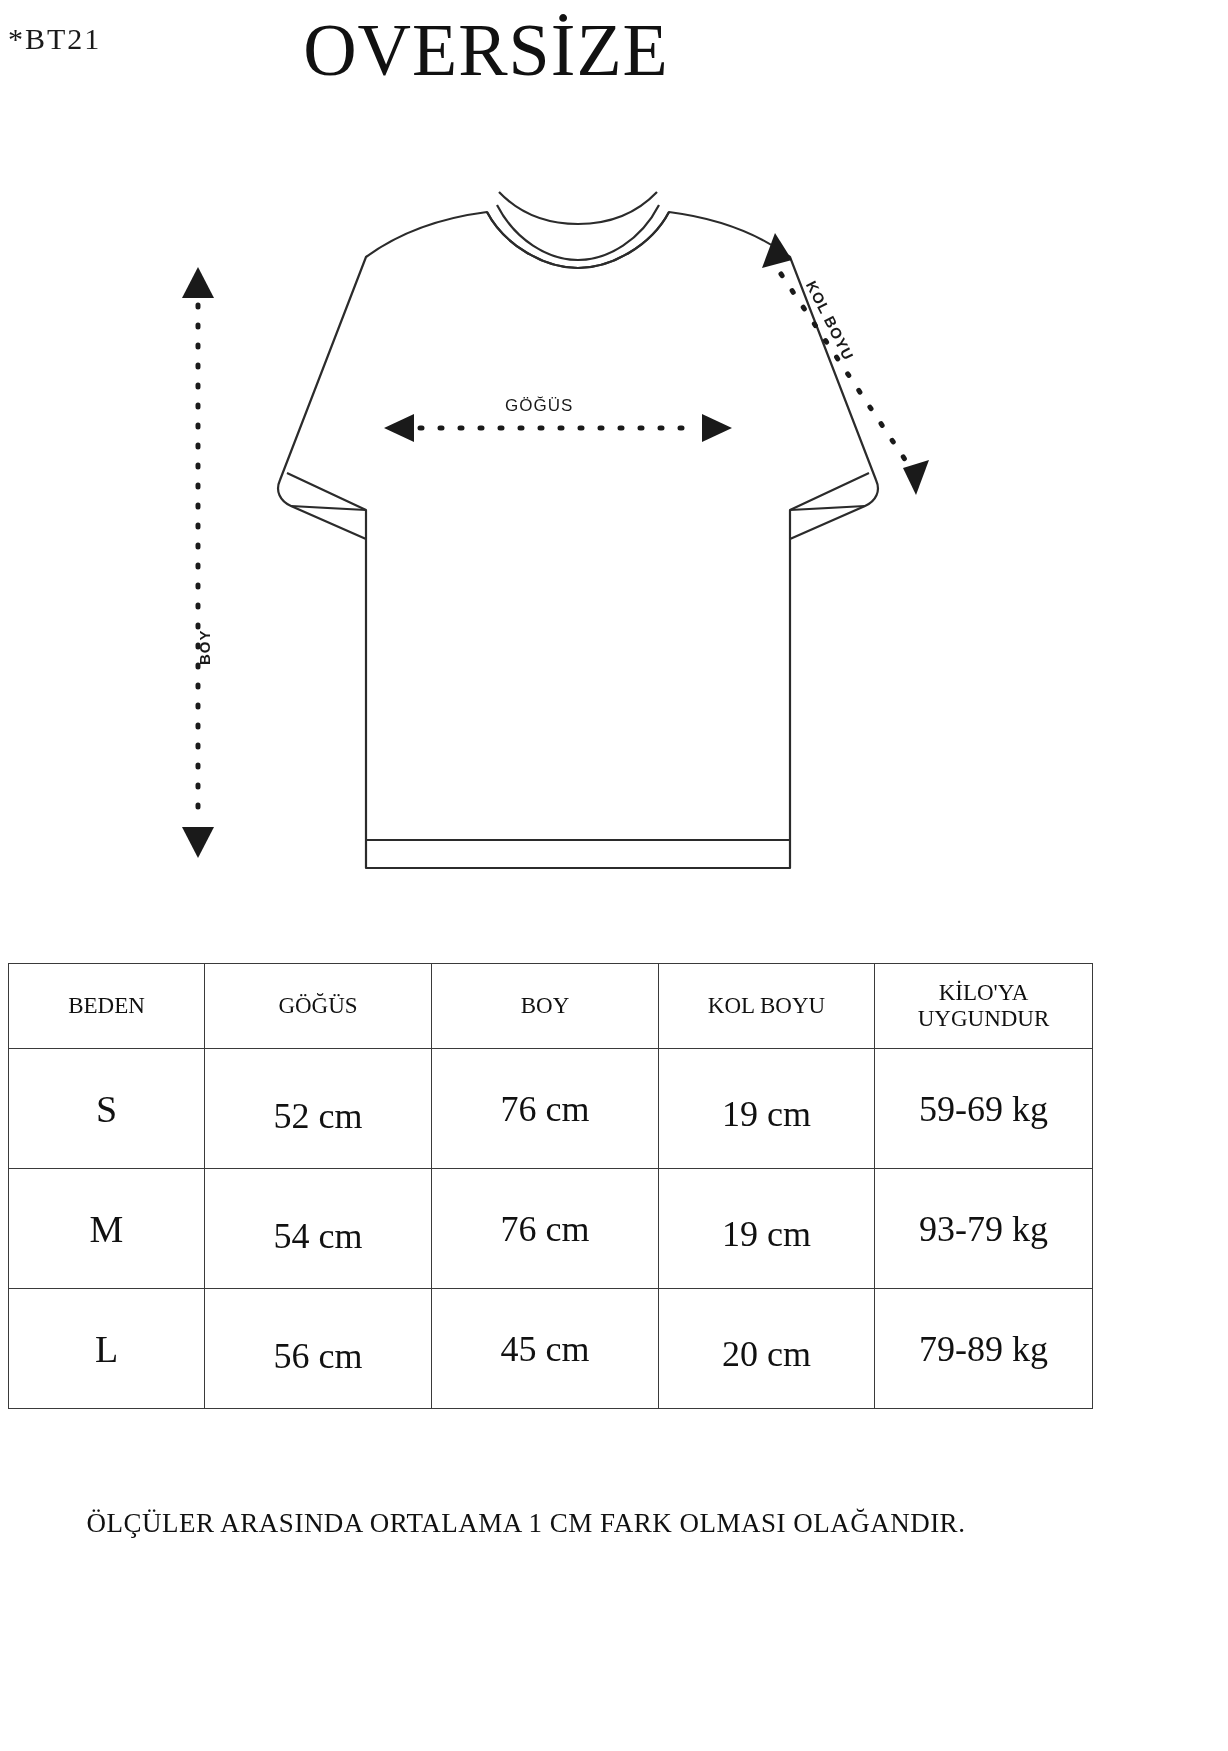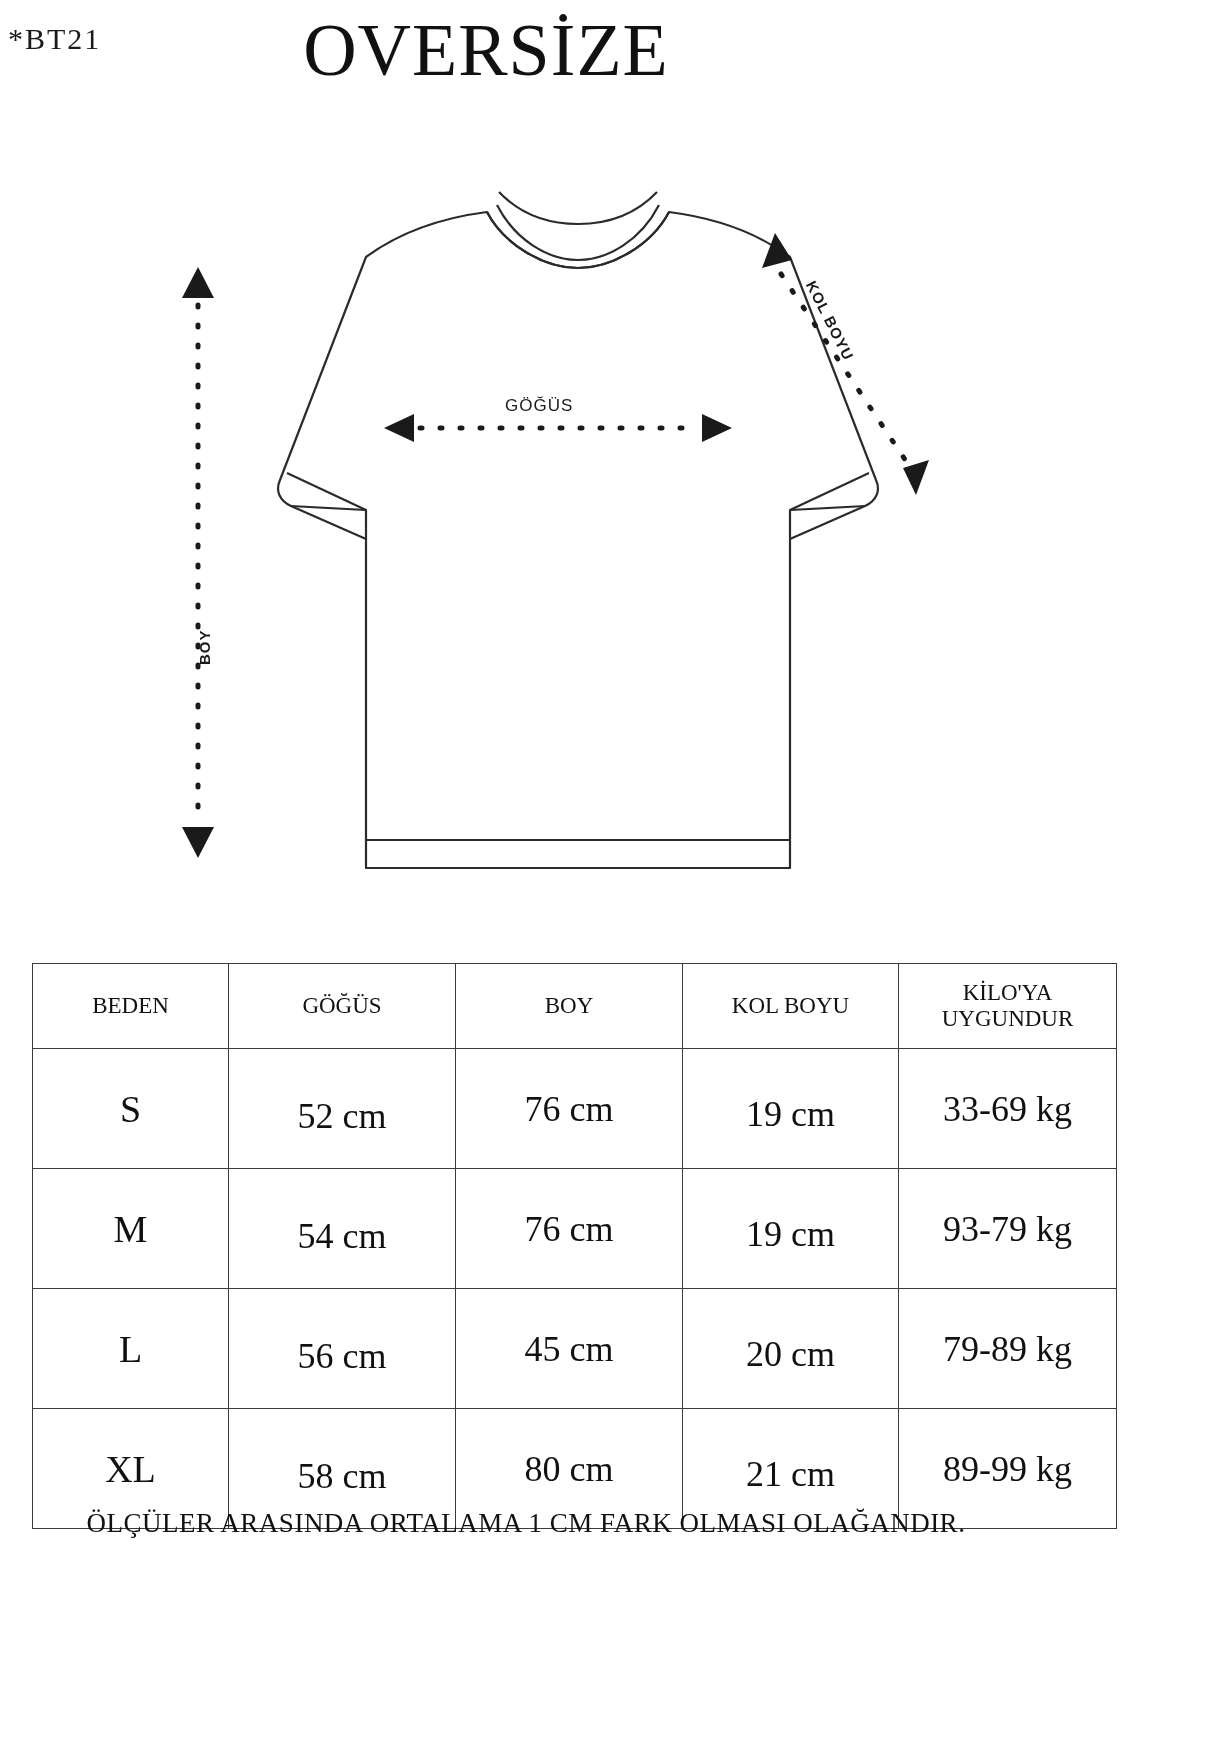--- a/index.html
+++ b/index.html
@@ -78,21 +78,20 @@
   }
 
   
   #size-table {
     position: absolute;
     left: 8px;
     top: 963px;
     width: 1084px;
     border-collapse: collapse;
     table-layout: fixed;
-    margin-left: 24px;
   }
   #size-table td, #size-table th {
     border: 1px solid #3a3a3a;
     text-align: center;
     font-family: "Liberation Serif", serif;
     font-weight: 400;
   }
   #size-table thead th {
     height: 84px;
     font-size: 23px;
@@ -228,39 +227,32 @@
         <span class="sub">UYGUNDUR</span>
       </th>
     </tr>
   </thead>
   <tbody>
     <tr>
       <td class="size-cell">S</td>
       <td>52 cm</td>
       <td>76 cm</td>
       <td>19  cm</td>
-      <td>33-69 kg</td>
+      <td>59-69 kg</td>
     </tr>
     <tr>
       <td class="size-cell">M</td>
       <td>54 cm</td>
       <td>76 cm</td>
       <td>19 cm</td>
       <td>93-79 kg</td>
     </tr>
     <tr>
       <td class="size-cell">L</td>
       <td>56 cm</td>
       <td>45 cm</td>
       <td>20 cm</td>
       <td>79-89 kg</td>
     </tr>
-    <tr>
-      <td class="size-cell">XL</td>
-      <td>58 cm</td>
-      <td>80 cm</td>
-      <td>21 cm</td>
-      <td>89-99 kg</td>
-    </tr>
   </tbody>
 </table>
 
 <div id="footer-note">ÖLÇÜLER ARASINDA ORTALAMA 1 CM FARK OLMASI OLAĞANDIR.</div>
 
 </body></html>

